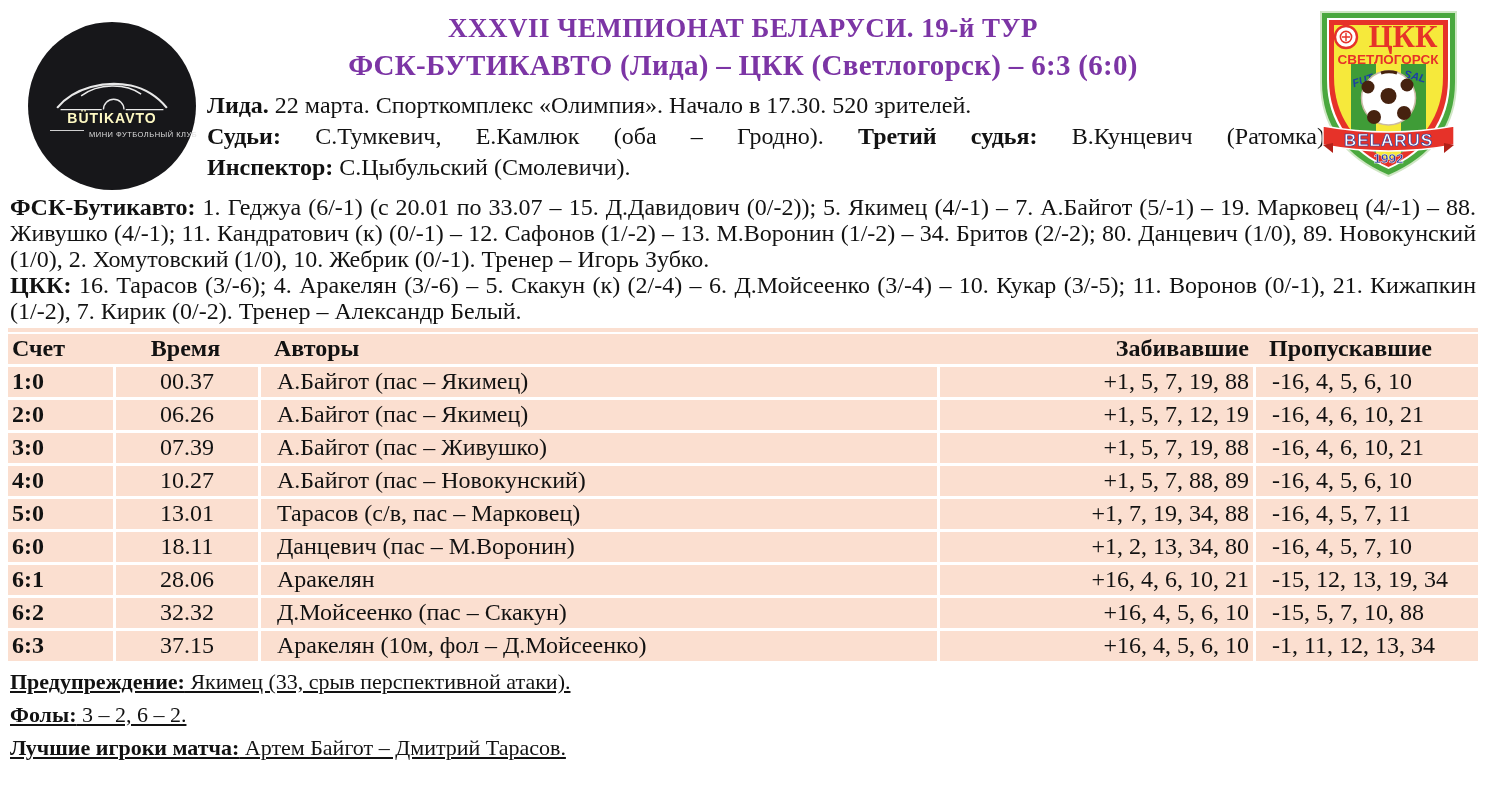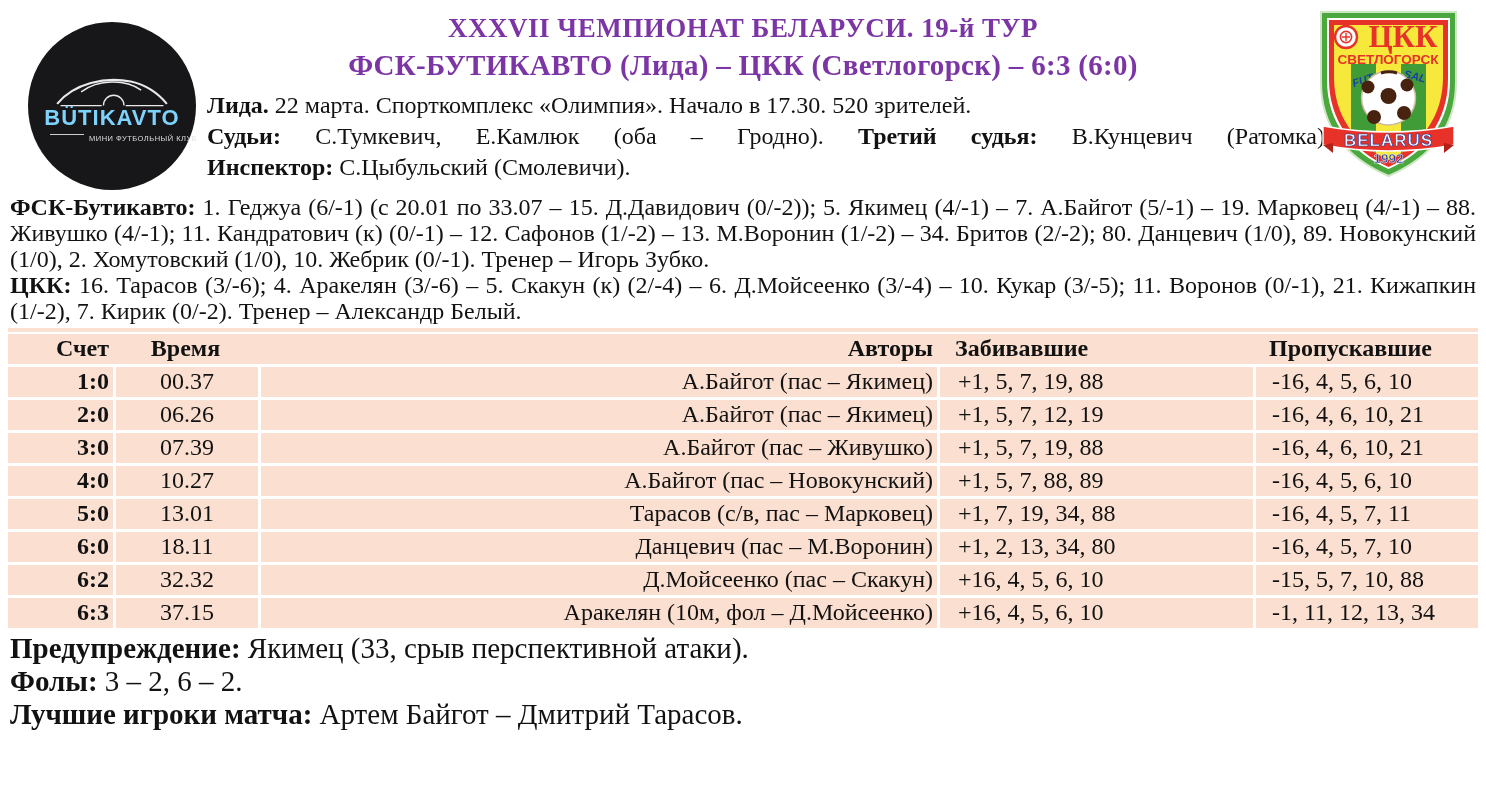--- a/index.html
+++ b/index.html
@@ -15,21 +15,21 @@
   .top{position:relative;height:192px;}
   .logo-left{
     position:absolute;left:28px;top:22px;
     width:168px;height:168px;border-radius:50%;
     background:#17171a;
     display:flex;flex-direction:column;align-items:center;justify-content:center;
   }
   .logo-left .carsvg{width:120px;height:44px;margin-bottom:-6px;}
   .logo-left .brand{
     font-family:"Liberation Sans", sans-serif;
-    color:#7dd3fc;font-weight:bold;font-size:22px;letter-spacing:1px;line-height:1;
+    color:#fef9c3;font-weight:bold;font-size:14px;letter-spacing:1px;line-height:1;
   }
   .logo-left .subrow{
     display:flex;align-items:flex-start;gap:5px;margin-top:5px;width:124px;
   }
   .logo-left .subline{flex:0 0 34px;height:1px;background:#cfcfcf;}
   .logo-left .subtitle{
     font-family:"Liberation Sans", sans-serif;
     color:#dedede;font-size:7.5px;letter-spacing:.5px;white-space:nowrap;
   }
   .logo-right{position:absolute;right:24px;top:6px;width:147px;height:176px;}
@@ -56,27 +56,27 @@
   table.goals th, table.goals td{
     background:var(--peach);
     padding:1px 4px 2px 4px;line-height:27px;
     font-weight:normal;
   }
   table.goals th{border-top:2px solid #fff;font-weight:bold;}
   table.goals td{border-top:3px solid #fff;}
   table.goals td + td{border-left:3px solid #fff;}
   col.c0{width:105px;} col.c1{width:145px;} col.c2{width:679px;}
   col.c3{width:316px;} col.c4{width:225px;}
-  .goals .c0{text-align:right;font-weight:bold;}
+  .goals .c0{text-align:left;font-weight:bold;}
   .goals .c1{text-align:center;}
-  .goals th.c2, .goals td.c2{text-align:right;padding-left:16px;}
-  .goals th.c3, .goals td.c3{text-align:left;padding-left:18px;}
+  .goals th.c2, .goals td.c2{text-align:left;padding-left:16px;}
+  .goals th.c3, .goals td.c3{text-align:right;padding-left:18px;}
   .goals th.c4, .goals td.c4{text-align:left;padding-left:16px;}
   
-  .notes{margin:4px 10px 0 10px;font-size:29px;line-height:33px;}
+  .notes{margin:4px 10px 0 10px;font-size:22px;line-height:33px;text-decoration:underline;}
   .notes p{margin:0;}
 </style>
 </head>
 <body>
 
 <div class="page">
 
   <div class="top">
 
     <div class="logo-left">
@@ -209,20 +209,27 @@
           <td class="c4">-16, 4, 5, 7, 11</td>
         </tr>
         <tr>
           <td class="c0">6:0</td>
           <td class="c1">18.11</td>
           <td class="c2">Данцевич (пас – М.Воронин)</td>
           <td class="c3">+1, 2, 13, 34, 80</td>
           <td class="c4">-16, 4, 5, 7, 10</td>
         </tr>
         <tr>
+          <td class="c0">6:1</td>
+          <td class="c1">28.06</td>
+          <td class="c2">Аракелян</td>
+          <td class="c3">+16, 4, 6, 10, 21</td>
+          <td class="c4">-15, 12, 13, 19, 34</td>
+        </tr>
+        <tr>
           <td class="c0">6:2</td>
           <td class="c1">32.32</td>
           <td class="c2">Д.Мойсеенко (пас – Скакун)</td>
           <td class="c3">+16, 4, 5, 6, 10</td>
           <td class="c4">-15, 5, 7, 10, 88</td>
         </tr>
         <tr>
           <td class="c0">6:3</td>
           <td class="c1">37.15</td>
           <td class="c2">Аракелян (10м, фол – Д.Мойсеенко)</td>

